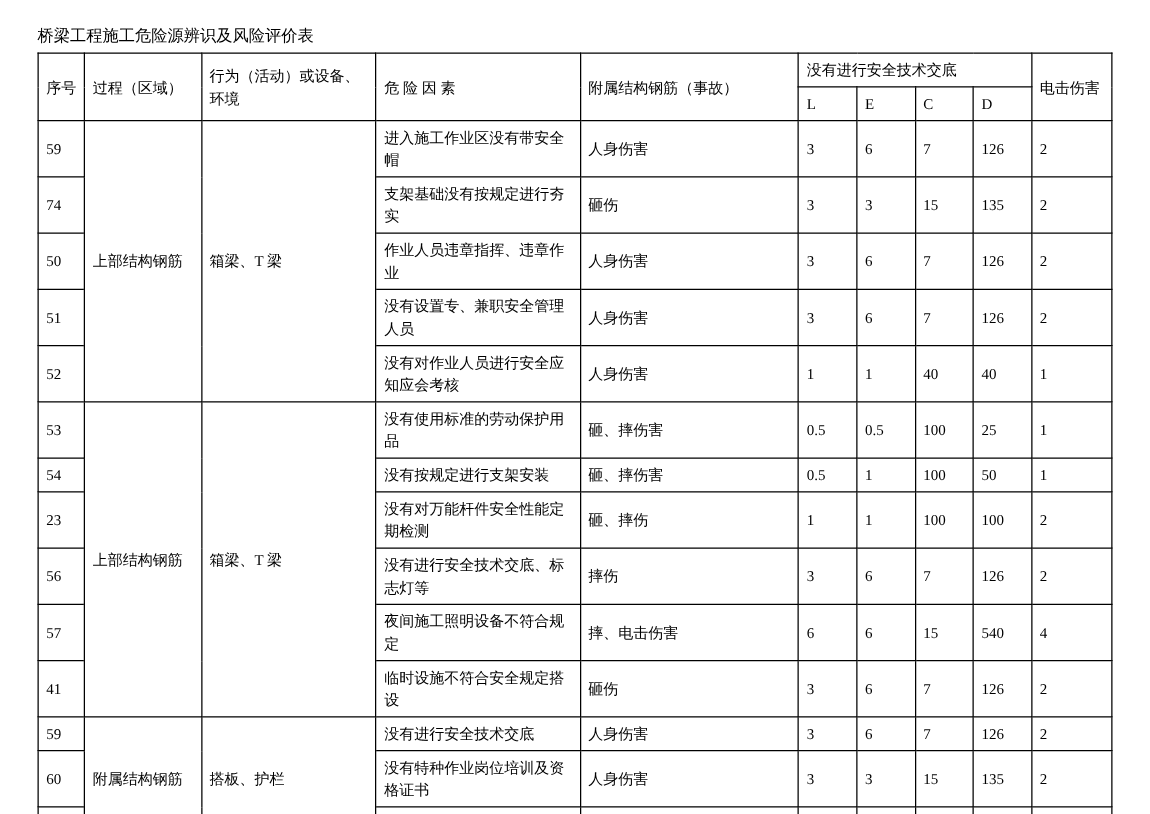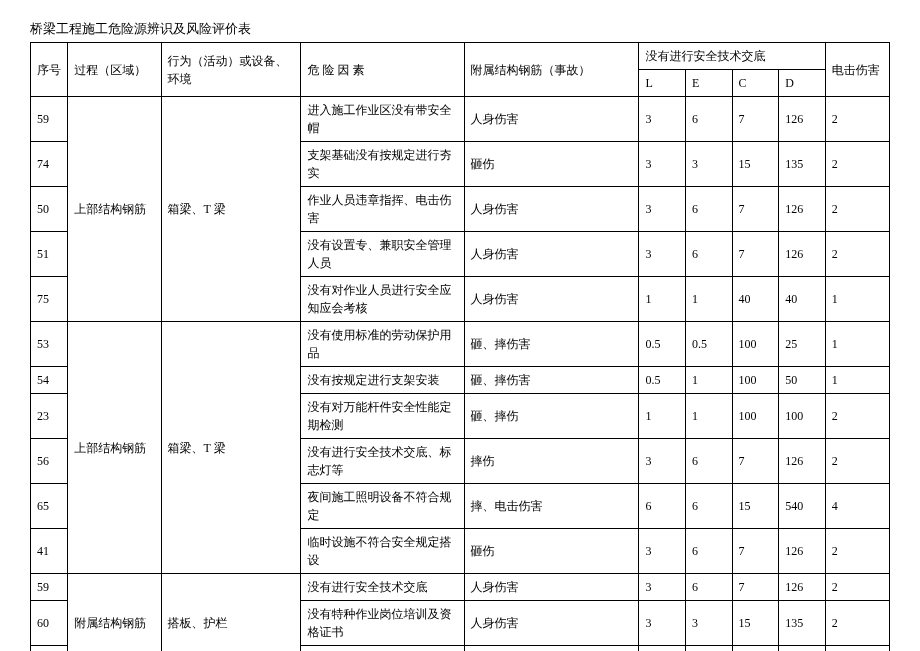--- a/index.html
+++ b/index.html
@@ -93,40 +93,40 @@
         <td>支架基础没有按规定进行夯实</td>
         <td>砸伤</td>
         <td>3</td>
         <td>3</td>
         <td>15</td>
         <td>135</td>
         <td>2</td>
       </tr>
       <tr>
         <td>50</td>
-        <td>作业人员违章指挥、电击伤害</td>
+        <td>作业人员违章指挥、违章作业</td>
         <td>人身伤害</td>
         <td>3</td>
         <td>6</td>
         <td>7</td>
         <td>126</td>
         <td>2</td>
       </tr>
       <tr>
         <td>51</td>
         <td>没有设置专、兼职安全管理人员</td>
         <td>人身伤害</td>
         <td>3</td>
         <td>6</td>
         <td>7</td>
         <td>126</td>
         <td>2</td>
       </tr>
       <tr>
-        <td>75</td>
+        <td>52</td>
         <td>没有对作业人员进行安全应知应会考核</td>
         <td>人身伤害</td>
         <td>1</td>
         <td>1</td>
         <td>40</td>
         <td>40</td>
         <td>1</td>
       </tr>
       <tr>
         <td>53</td>
@@ -164,21 +164,21 @@
         <td>56</td>
         <td>没有进行安全技术交底、标志灯等</td>
         <td>摔伤</td>
         <td>3</td>
         <td>6</td>
         <td>7</td>
         <td>126</td>
         <td>2</td>
       </tr>
       <tr>
-        <td>65</td>
+        <td>57</td>
         <td>夜间施工照明设备不符合规定</td>
         <td>摔、电击伤害</td>
         <td>6</td>
         <td>6</td>
         <td>15</td>
         <td>540</td>
         <td>4</td>
       </tr>
       <tr>
         <td>41</td>

